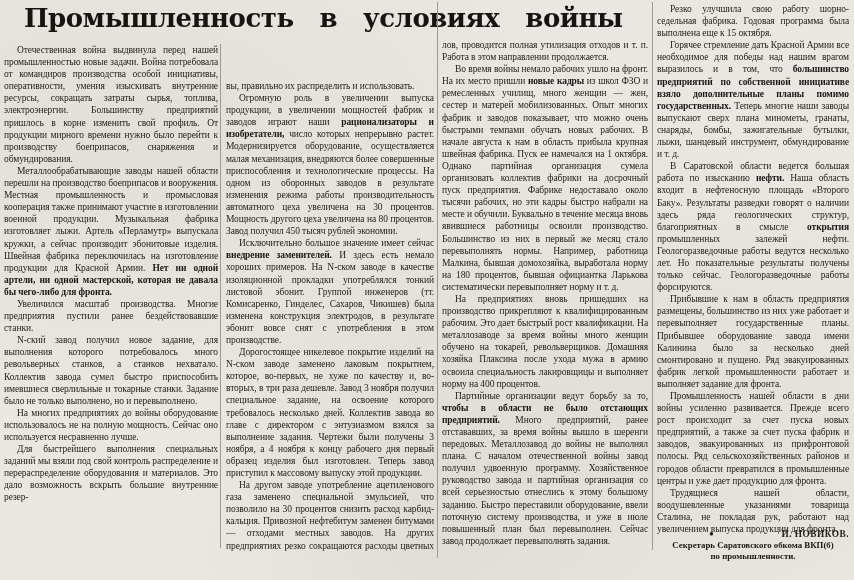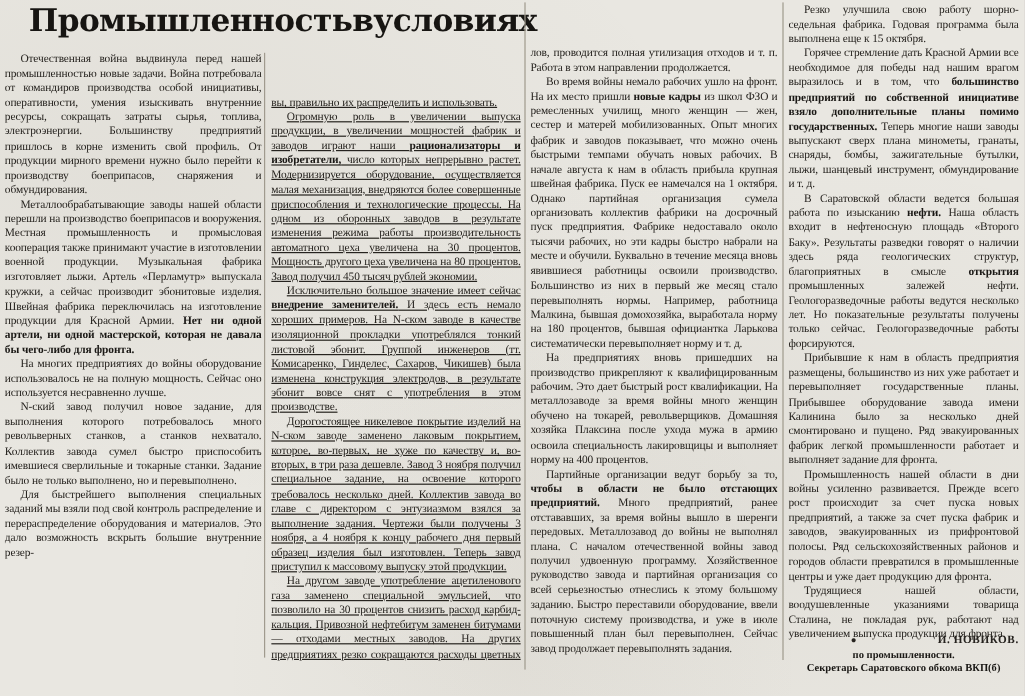--- a/index.html
+++ b/index.html
@@ -11,63 +11,65 @@
       radial-gradient(ellipse at 50% 95%, rgba(120,110,90,0.06), transparent 40%),
       #e9e7e1;
     font-family:"Liberation Serif", serif;
     color:#26231f;
   }
   .headline{
     position:absolute;left:24px;top:3px;width:398px;
     display:flex;justify-content:space-between;align-items:baseline;
     font-family:"DejaVu Serif", serif;
     font-weight:bold;font-size:26px;letter-spacing:-0.5px;
-    color:#171512;white-space:nowrap;
+    color:#171512;white-space:nowrap;gap:26px;
   }
   .rule{position:absolute;width:1px;background:#a09a8e;}
   #rule1{left:220px;top:44px;height:504px;}
   #rule2{left:437px;top:2px;height:556px;}
   #rule3{left:652px;top:2px;height:548px;}
   .col{
     position:absolute;text-align:justify;
     font-size:9.5px;line-height:12.1px;letter-spacing:-0.1px;
     overflow:hidden;
   }
   #col0{left:4px;  top:44px;width:214px;height:510px;font-family:Liberation Serif, serif;}
-  #col1{left:226px;top:44px;width:208px;height:510px;text-decoration:underline;}
+  #col1{left:226px;top:44px;width:208px;height:510px;}
   #col2{left:442px;top:3px; width:206px;height:572px;}
   #col3{left:657px;top:3px; width:192px;height:574px;font-family:Liberation Serif, serif;}
   .col p{margin:0;text-indent:13px;}
   .col p.ni{text-indent:0;margin-top:36px;}
   .b{font-weight:bold;color:#1a1815;}
   .sig{position:absolute;left:657px;top:528px;width:192px;font-size:9.3px;line-height:12px;}
   .sig-name{display:flex;justify-content:space-between;align-items:center;font-weight:bold;}
   .sig-bullet{margin-left:52px;font-size:8px;}
   .sig-name-text{letter-spacing:0.5px;}
   .sig-role{text-align:center;font-weight:bold;font-size:8.8px;line-height:11px;color:#1a1815;}
 </style>
 </head>
 <body>
 
 <div class="page">
   <div class="headline">
       <span>Промышленность</span>
       <span>в</span>
       <span>условиях</span>
+      <span>войны</span>
     </div>
 
   <div class="rule" id="rule1"></div>
   <div class="rule" id="rule2"></div>
   <div class="rule" id="rule3"></div>
 
   <div class="col" id="col0">
       <p><span>Отечественная война выдвинула перед нашей промышленностью новые задачи. Война потребовала от командиров производства особой инициативы, оперативности, умения изыскивать внутренние ресурсы, сокращать затраты сырья, топлива, электроэнергии. Большинству предприятий пришлось в корне изменить свой профиль. От продукции мирного времени нужно было перейти к производству боеприпасов, снаряжения и обмундирования.</span></p>
       <p><span>Металлообрабатывающие заводы нашей области перешли на производство боеприпасов и вооружения. Местная промышленность и промысловая кооперация также принимают участие в изготовлении военной продукции. Музыкальная фабрика изготовляет лыжи. Артель «Перламутр» выпускала кружки, а сейчас производит эбонитовые изделия. Швейная фабрика переключилась на изготовление продукции для Красной Армии. </span><span class="b">Нет ни одной артели, ни одной мастерской, которая не давала бы чего-либо для фронта.</span></p>
+      <p><span>Увеличился масштаб производства. Многие предприятия пустили ранее бездействовавшие станки.</span></p>
+      <p><span>N-ский завод получил новое задание, для выполнения которого потребовалось много револьверных станков, а станков нехватало. Коллектив завода сумел быстро приспособить имевшиеся сверлильные и токарные станки. Задание было не только выполнено, но и перевыполнено.</span></p>
       <p><span>На многих предприятиях до войны оборудование использовалось не на полную мощность. Сейчас оно используется несравненно лучше.</span></p>
-      <p><span>N-ский завод получил новое задание, для выполнения которого потребовалось много револьверных станков, а станков нехватало. Коллектив завода сумел быстро приспособить имевшиеся сверлильные и токарные станки. Задание было не только выполнено, но и перевыполнено.</span></p>
       <p><span>Для быстрейшего выполнения специальных заданий мы взяли под свой контроль распределение и перераспределение оборудования и материалов. Это дало возможность вскрыть большие внутренние резер-</span></p>
     </div>
   <div class="col" id="col1">
       <p class="ni"><span>вы, правильно их распределить и использовать.</span></p>
       <p><span>Огромную роль в увеличении выпуска продукции, в увеличении мощностей фабрик и заводов играют наши </span><span class="b">рационализаторы и изобретатели,</span><span> число которых непрерывно растет. Модернизируется оборудование, осуществляется малая механизация, внедряются более совершенные приспособления и технологические процессы. На одном из оборонных заводов в результате изменения режима работы производительность автоматного цеха увеличена на 30 процентов. Мощность другого цеха увеличена на 80 процентов. Завод получил 450 тысяч рублей экономии.</span></p>
       <p><span>Исключительно большое значение имеет сейчас </span><span class="b">внедрение заменителей.</span><span> И здесь есть немало хороших примеров. На N-ском заводе в качестве изоляционной прокладки употреблялся тонкий листовой эбонит. Группой инженеров (тт. Комисаренко, Гинделес, Сахаров, Чикишев) была изменена конструкция электродов, в результате эбонит вовсе снят с употребления в этом производстве.</span></p>
       <p><span>Дорогостоящее никелевое покрытие изделий на N-ском заводе заменено лаковым покрытием, которое, во-первых, не хуже по качеству и, во-вторых, в три раза дешевле. Завод 3 ноября получил специальное задание, на освоение которого требовалось несколько дней. Коллектив завода во главе с директором с энтузиазмом взялся за выполнение задания. Чертежи были получены 3 ноября, а 4 ноября к концу рабочего дня первый образец изделия был изготовлен. Теперь завод приступил к массовому выпуску этой продукции.</span></p>
       <p><span>На другом заводе употребление ацетиленового газа заменено специальной эмульсией, что позволило на 30 процентов снизить расход карбид-кальция. Привозной нефтебитум заменен битумами — отходами местных заводов. На других предприятиях резко сокращаются расходы цветных метал-</span></p>
     </div>
   <div class="col" id="col2">
@@ -83,16 +85,16 @@
       <p><span>Прибывшие к нам в область предприятия размещены, большинство из них уже работает и перевыполняет государственные планы. Прибывшее оборудование завода имени Калинина было за несколько дней смонтировано и пущено. Ряд эвакуированных фабрик легкой промышленности работает и выполняет задание для фронта.</span></p>
       <p><span>Промышленность нашей области в дни войны усиленно развивается. Прежде всего рост происходит за счет пуска новых предприятий, а также за счет пуска фабрик и заводов, эвакуированных из прифронтовой полосы. Ряд сельскохозяйственных районов и городов области превратился в промышленные центры и уже дает продукцию для фронта.</span></p>
       <p><span>Трудящиеся нашей области, воодушевленные указаниями товарища Сталина, не покладая рук, работают над увеличением выпуска продукции для фронта.</span></p>
     </div>
 
   <div class="sig">
     <div class="sig-name">
       <span class="sig-bullet">●</span>
       <span class="sig-name-text">И. НОВИКОВ.</span>
     </div>
+    <div class="sig-role">Секретарь Саратовского обкома ВКП(б)</div>
     <div class="sig-role">по промышленности.</div>
-    <div class="sig-role">Секретарь Саратовского обкома ВКП(б)</div>
   </div>
 </div>
 
 </body></html>

